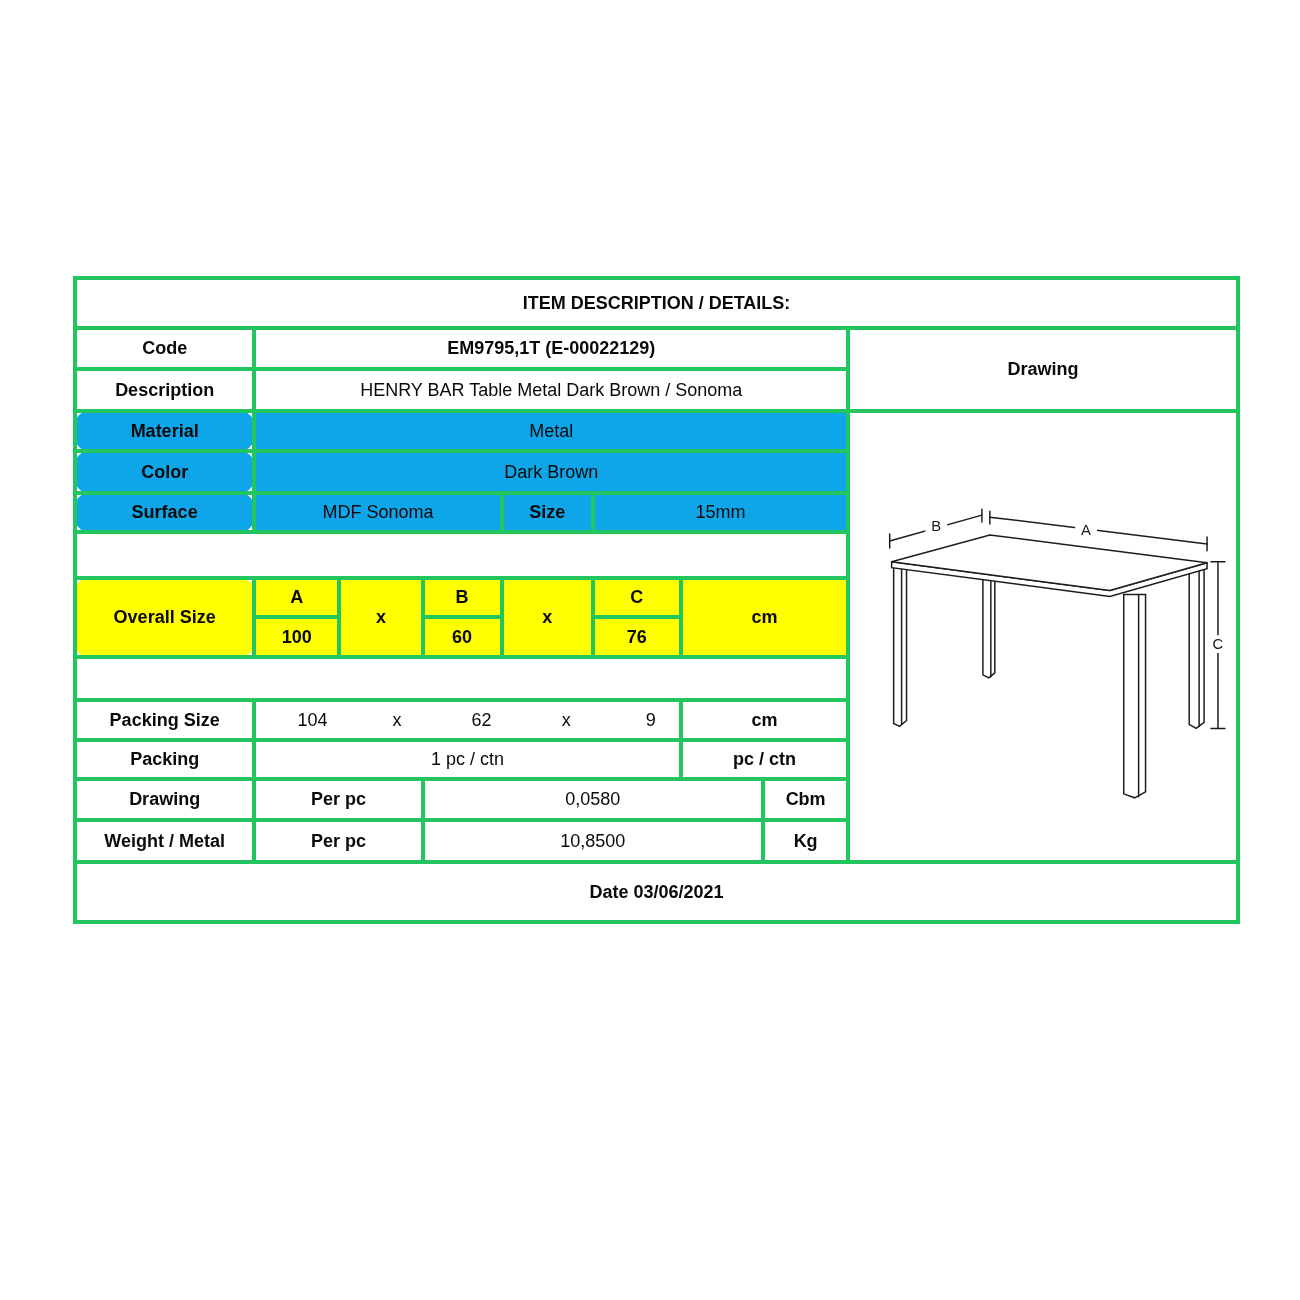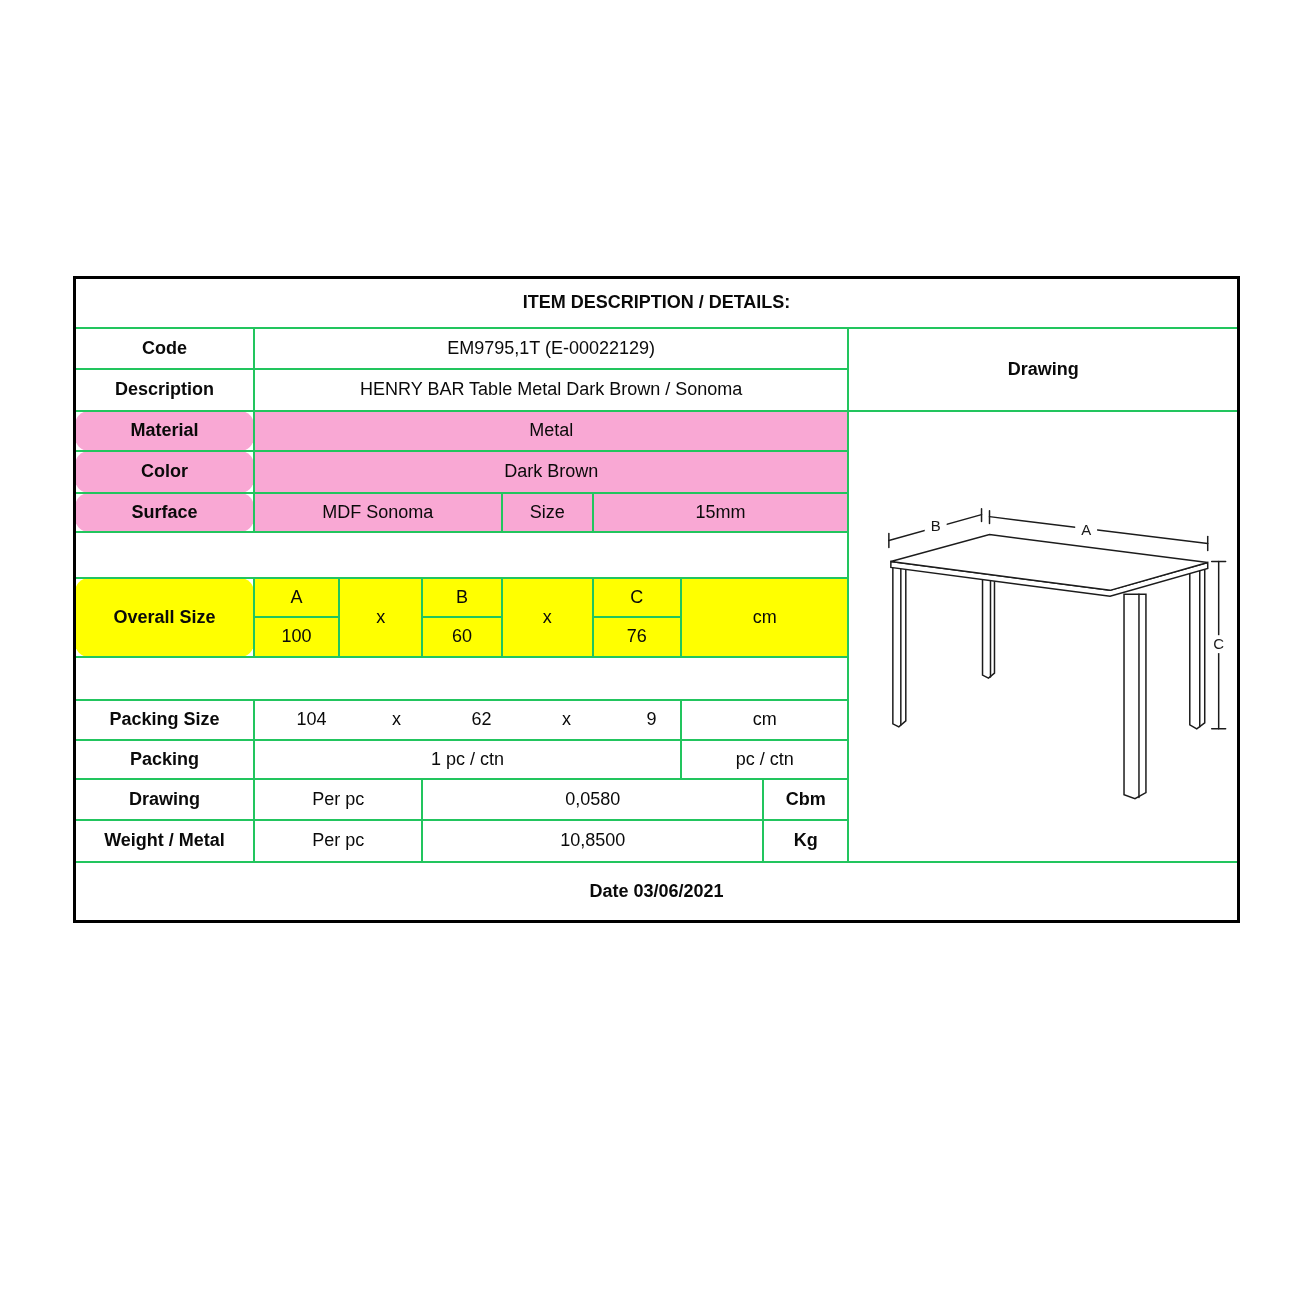--- a/index.html
+++ b/index.html
@@ -11,30 +11,30 @@
     color:#0a0a0a;
   }
   table.spec{
     position:absolute;left:73px;top:276px;
     width:1167px;
     border-collapse:collapse;
     table-layout:fixed;
     border:3px solid #000;
   }
   table.spec td{
-    border:2px solid #22c55e;
+    border:4px solid #22c55e;
     font-size:18px;
     text-align:center;
     vertical-align:middle;
     overflow:hidden;
     padding:0;
   }
   td.lbl{text-align:left;padding-left:6px;font-weight:bold;border-radius:14px;}
-  td.b, span.b{font-weight:normal;}
-  td.shade{background:#f9a8d4;}
+  td.b, span.b{font-weight:bold;}
+  td.shade{background:#0ea5e9;}
   td.hl{background:#ffff00;}
   td.unit-left{text-align:left;padding-left:6px;font-weight:bold;}
   td.title-cell{font-weight:bold;font-size:19px;}
   td.date-cell{font-weight:bold;}
   td.drawing-title{font-weight:bold;font-size:19px;}
   td.drawing-canvas{vertical-align:top;padding:0;background:#ffffff;}
   .pk-split{display:flex;width:100%;}
   .pk-split span{flex:1;text-align:center;margin-left:28px;}
   svg.tbl-drawing{display:block;width:100%;height:100%;}
   svg.tbl-drawing text{

